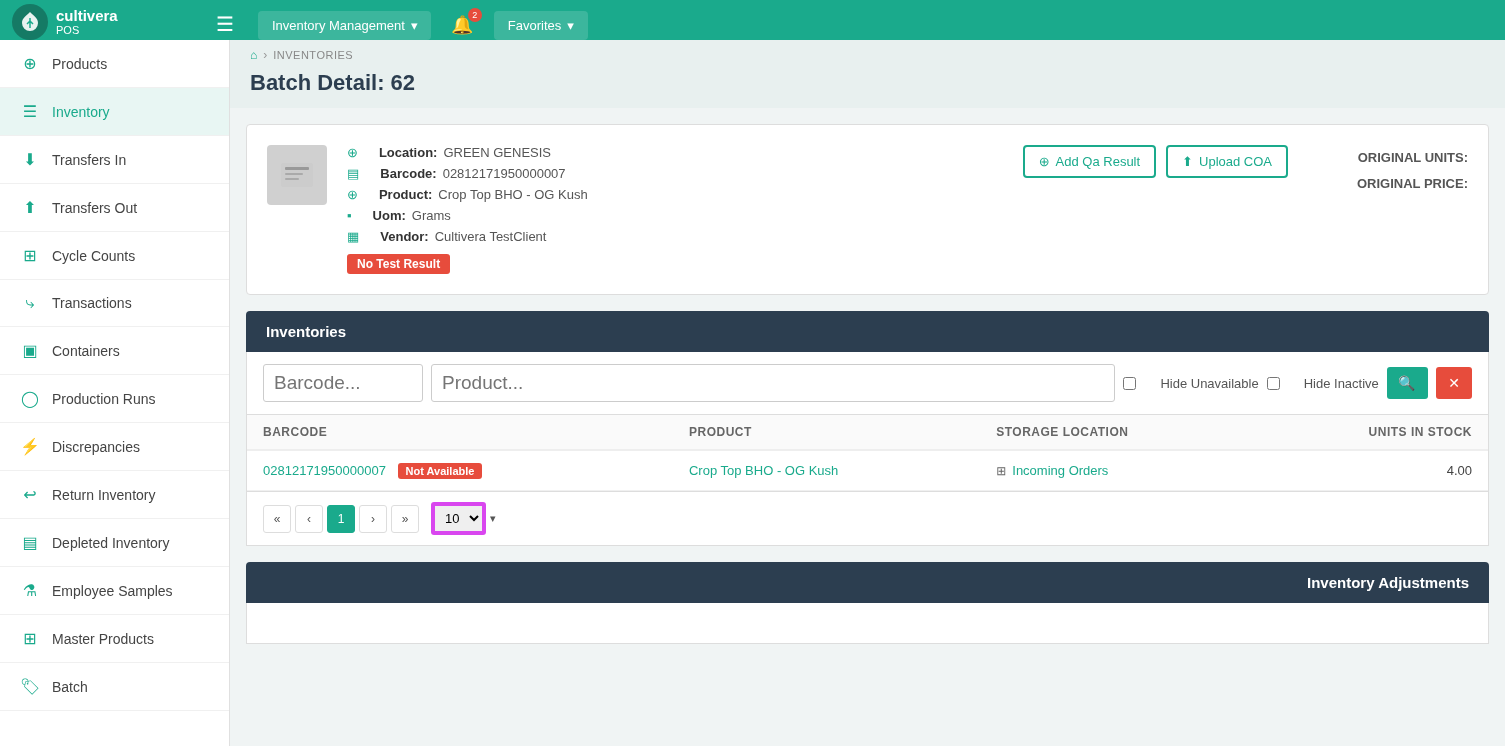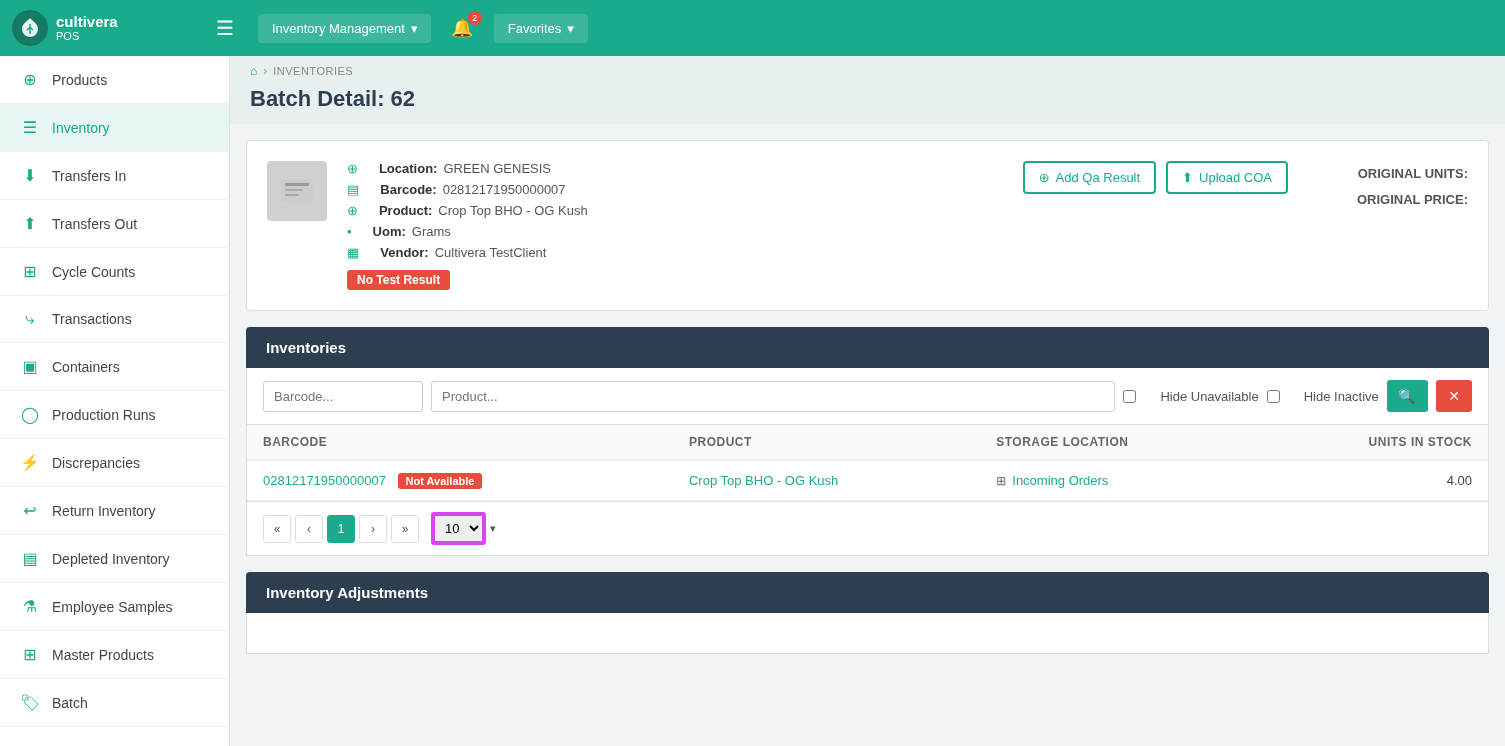--- a/index.html
+++ b/index.html
@@ -2,23 +2,23 @@
 <html><head>
   <meta charset="utf-8">
   <style>
     * { box-sizing: border-box; margin: 0; padding: 0; }
     body { font-family: 'Segoe UI', Arial, sans-serif; font-size: 14px; background: #f0f4f4; display: flex; flex-direction: column; height: 746px; overflow: hidden; }
 
     
     .top-nav {
       background: #1aaa8c;
       color: white;
-      height: 56px;
-      display: flex;
-      align-items: center;
+      height: 40px;
+      display: flex;
+      align-items: flex-end;
       padding: 0 12px;
       gap: 16px;
       flex-shrink: 0;
       z-index: 10;
     }
     .top-nav-logo {
       display: flex;
       align-items: center;
       gap: 8px;
       width: 180px;
@@ -218,21 +218,21 @@
       align-items: center;
       gap: 8px;
       margin: 0 16px;
       border: 1px solid #ddd;
       border-top: none;
     }
     .filter-input {
       border: 1px solid #ccc;
       padding: 7px 10px;
       border-radius: 3px;
-      font-size: 13px;
+      font-size: 19px;
       color: #555;
       outline: none;
     }
     .filter-input.barcode { width: 160px; }
     .filter-input.product { flex: 1; }
     .checkbox-label {
       display: flex;
       align-items: center;
       gap: 24px;
       font-size: 13px;
@@ -333,20 +333,21 @@
 
     
     .section-header-2 {
       background: #2c3e50;
       color: white;
       padding: 12px 20px;
       font-size: 15px;
       font-weight: 600;
       margin: 16px 16px 0 16px;
       border-radius: 4px 4px 0 0;
+      text-align: right;
     }
     .adj-content {
       background: white;
       margin: 0 16px;
       border: 1px solid #ddd;
       border-top: none;
       padding: 20px;
       min-height: 40px;
     }
   </style>

